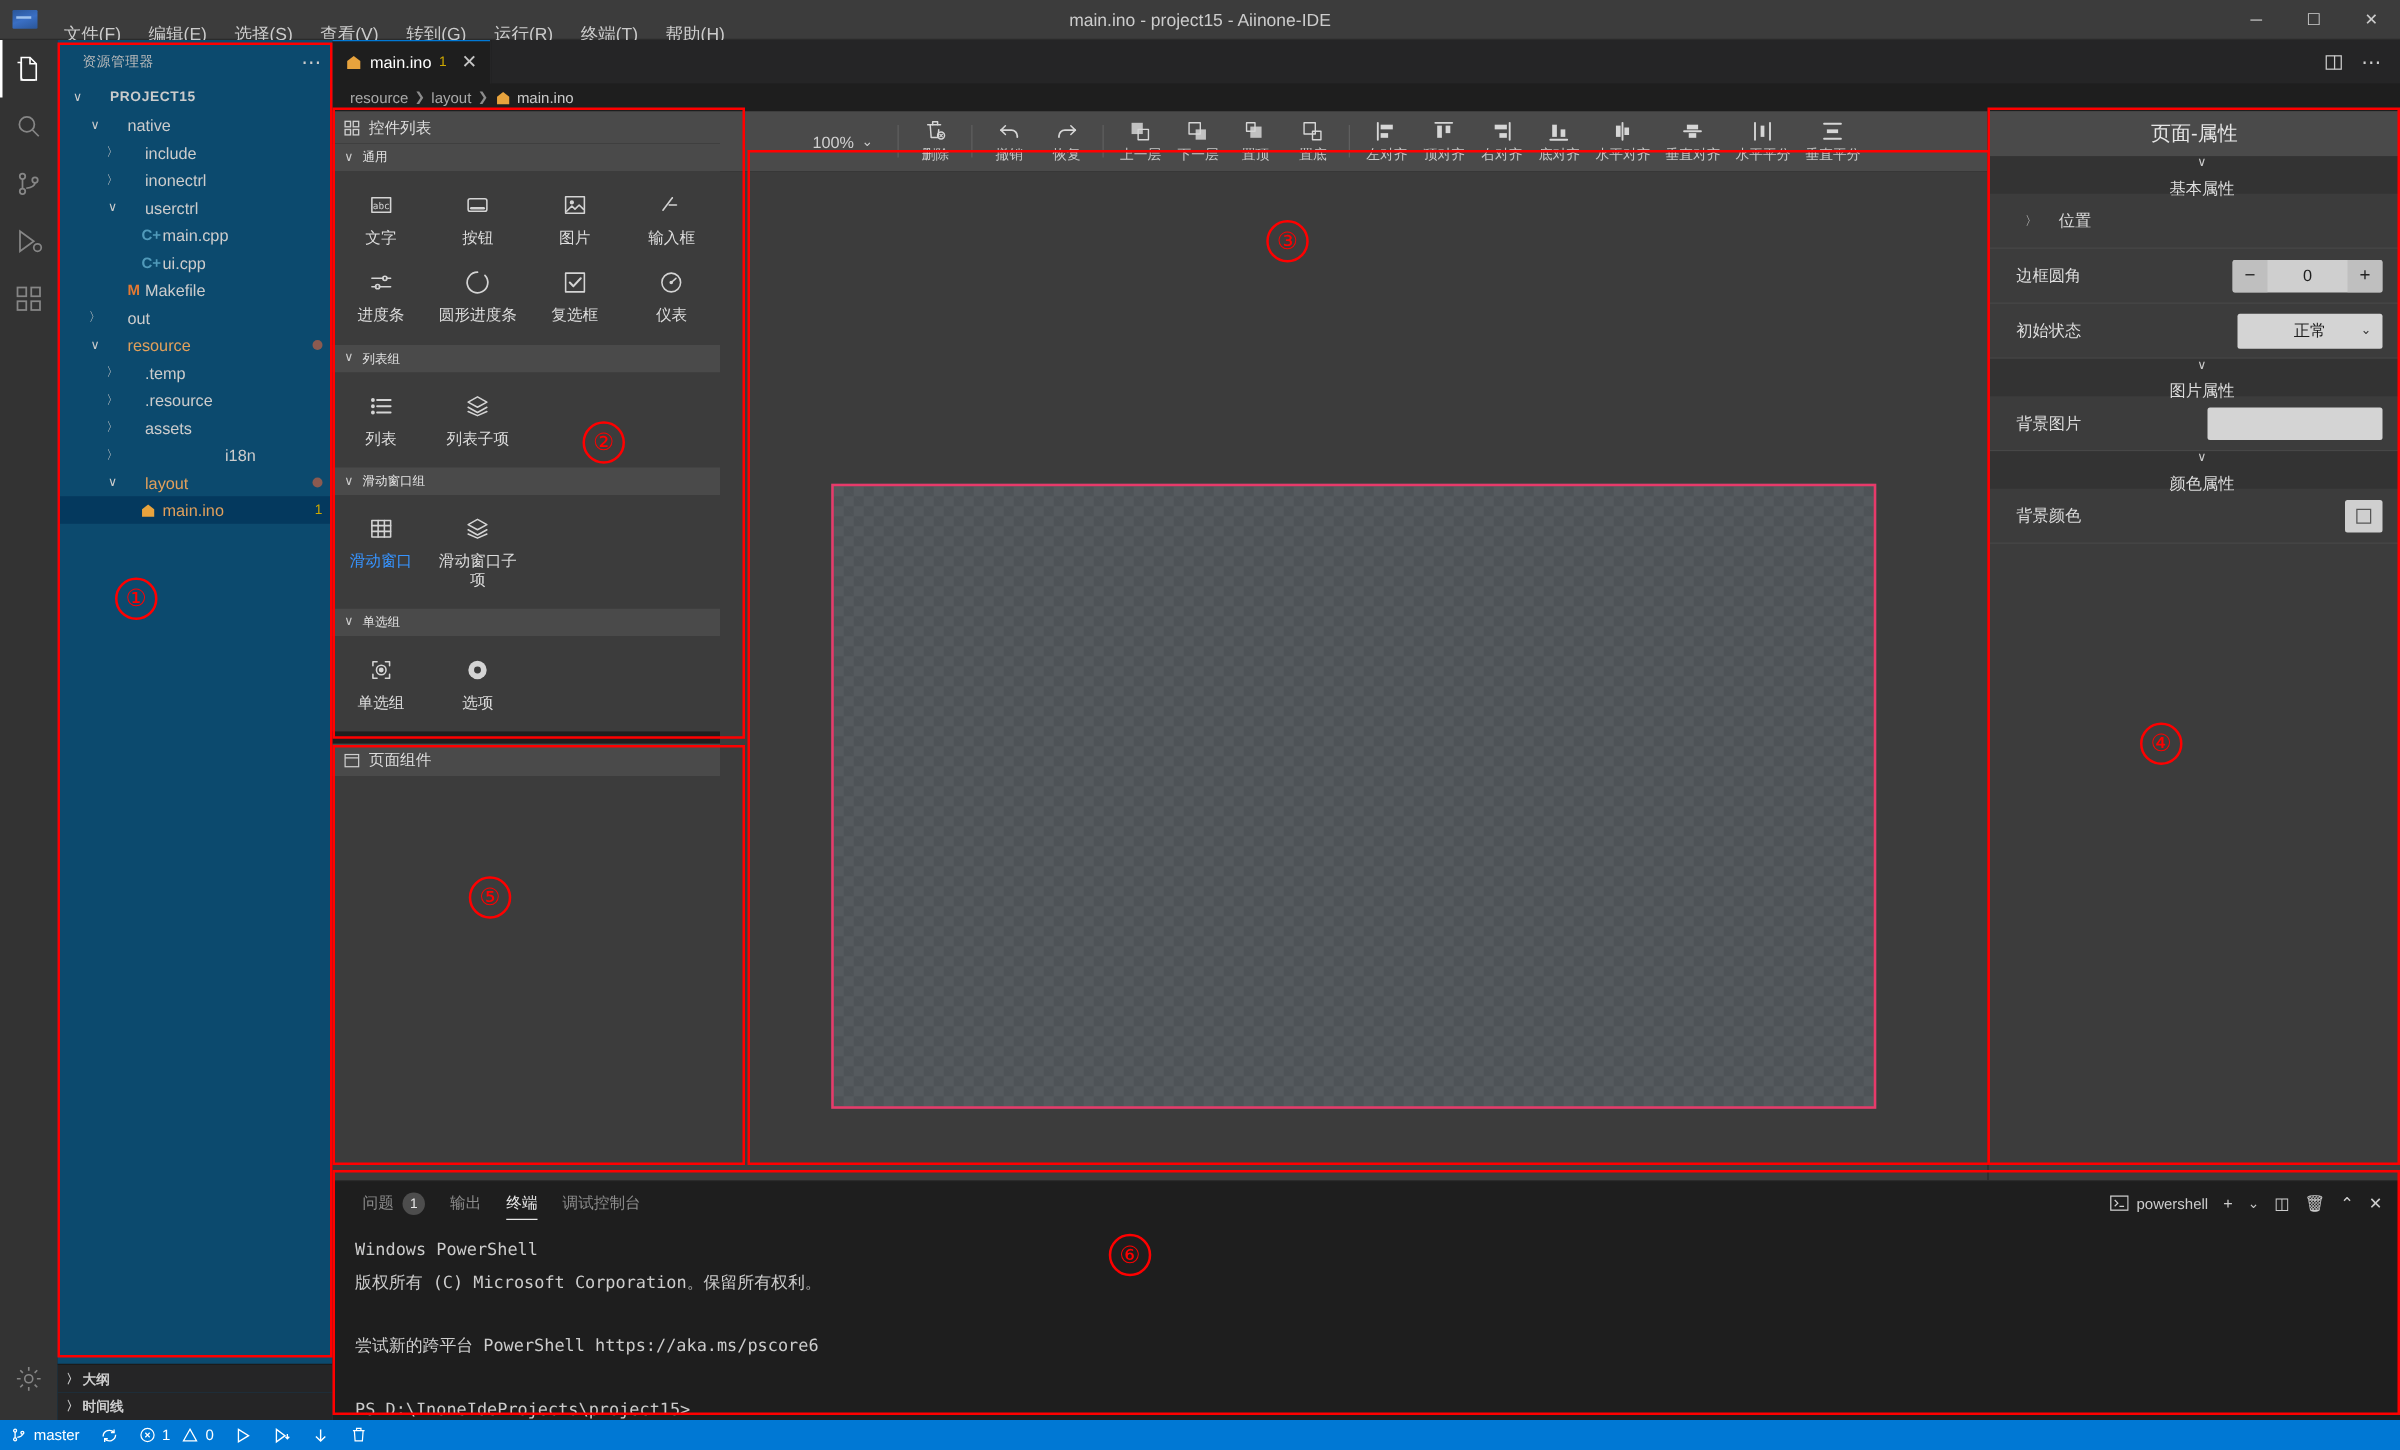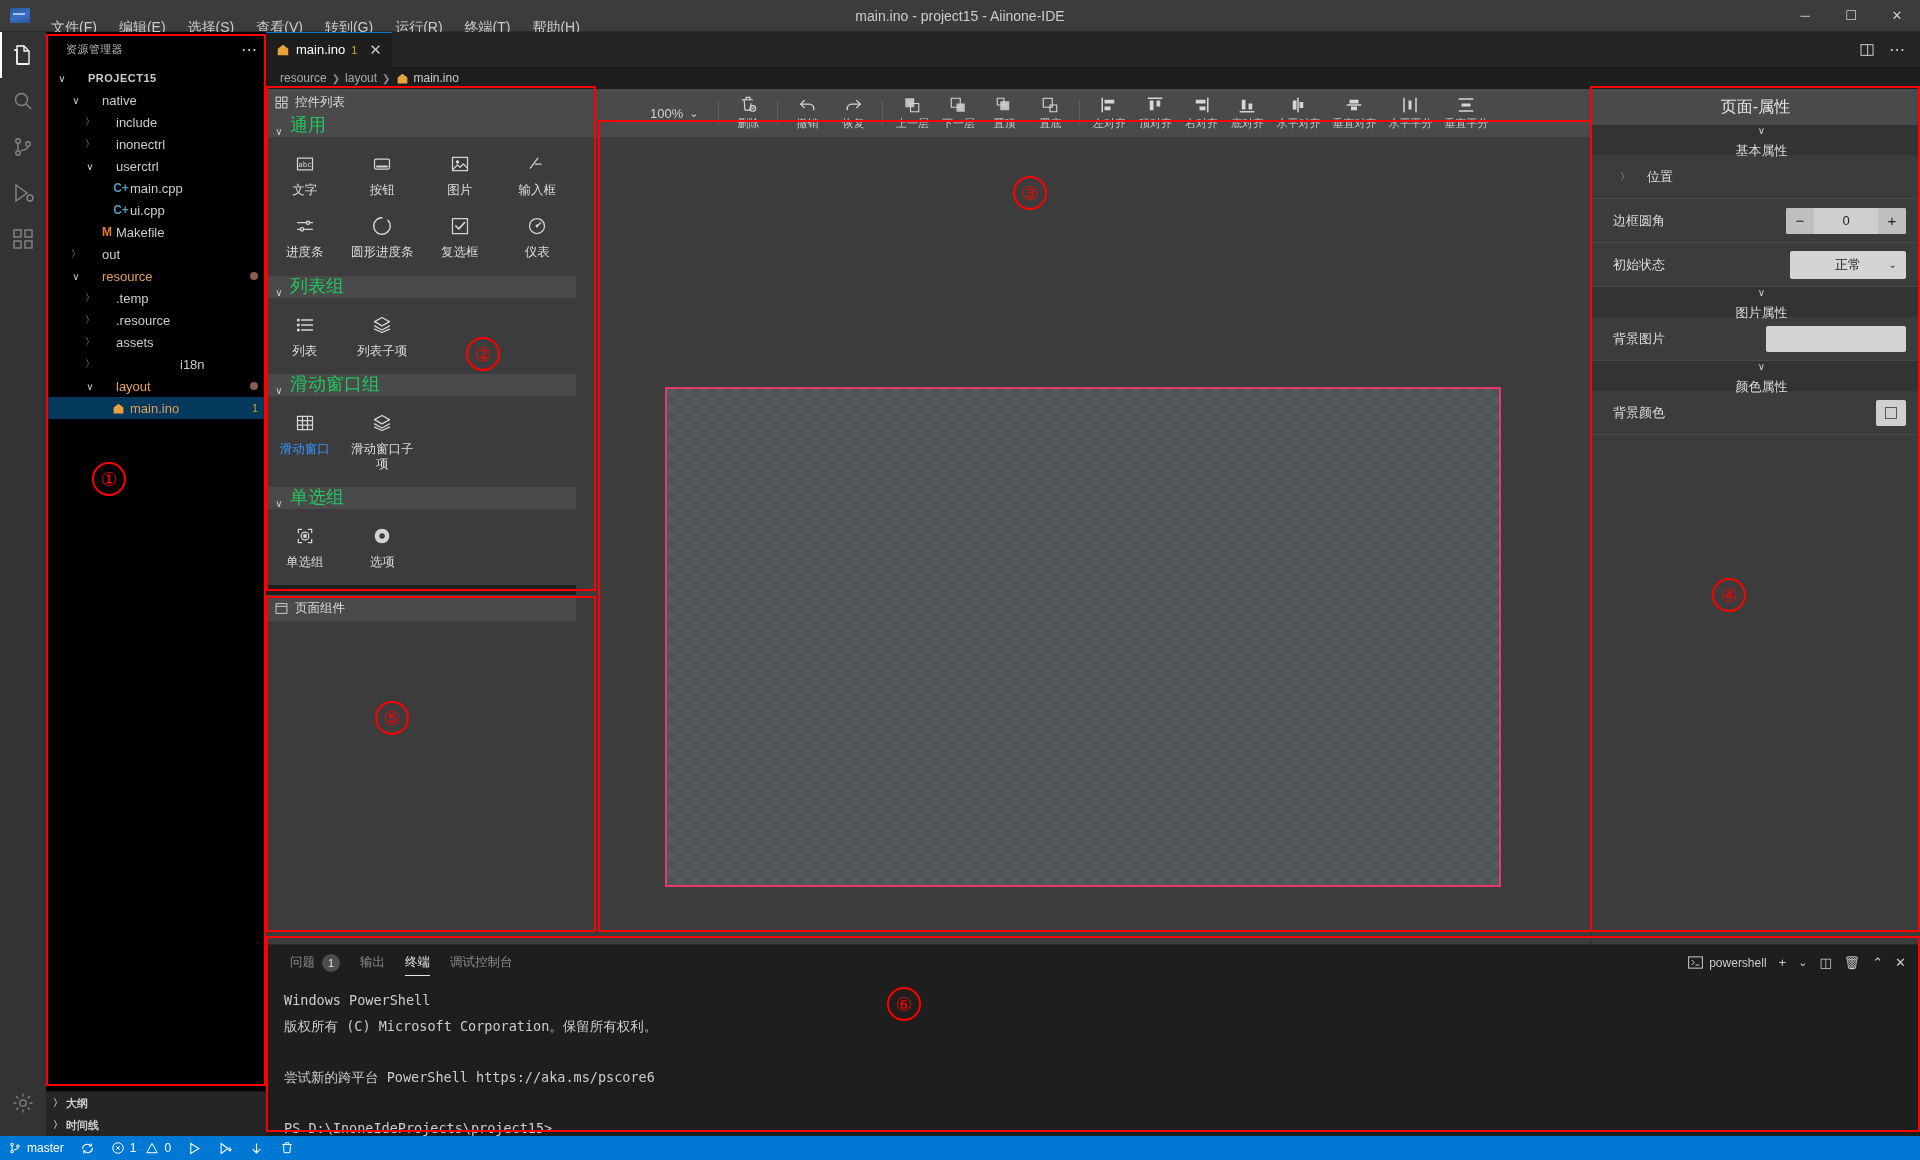--- a/index.html
+++ b/index.html
@@ -54,21 +54,21 @@
   }
   .act-icon.active { color: #ffffff; }
   .act-icon.active::before {
     content: ""; position: absolute; left: 0; top: 0; bottom: 0; width: 2px; background: #ffffff;
   }
   #activitybar .spacer { flex: 1; }
 
   
   #sidebar {
     position: absolute; left: 46px; top: 0; bottom: 0; width: 220px;
-    background: #000000; display: flex; flex-direction: column;
+    background: #0c4a6e; display: flex; flex-direction: column;
   }
   #sidebar-header {
     height: 35px; display: flex; align-items: center; padding: 0 8px 0 20px;
     font-size: 11px; letter-spacing: .4px; color: #bbbbbb;
   }
   #sidebar-actions { margin-left: auto; color: #cccccc; font-size: 16px; letter-spacing:1px;}
   #tree { flex: 1; overflow: hidden; font-size: 13px; }
   .tree-row {
     height: 22px; display: flex; align-items: center; white-space: nowrap;
     padding-right: 8px; position: relative; color: #cccccc;
@@ -116,22 +116,22 @@
   }
 
   
   #palette-col { width: 310px; flex: none; display: flex; flex-direction: column; background:#1e1e1e; }
   .pbox-title {
     height: 26px; background: #4a4a4a; display: flex; align-items: center; gap: 7px;
     padding: 0 9px; font-size: 12.5px; color: #dddddd;
   }
   #palette { background: #3c3c3c; display: flex; flex-direction: column; }
   .group-head {
-    height: 22px; background: #4a4a4a; display: flex; align-items: flex-end; gap: 4px;
-    padding-left: 6px; font-size: 18px; color: #22c55e;
+    height: 22px; background: #4a4a4a; display: flex; align-items: center; gap: 4px;
+    padding-left: 6px; font-size: 10px; color: #e5e5e5;
   }
   .group-head .twisty { width: 14px; }
   .grid {
     display: grid; grid-template-columns: repeat(4, 1fr); background: #3c3c3c;
     padding: 8px 0 10px 0; row-gap: 4px;
   }
   .witem {
     display: flex; flex-direction: column; align-items: center; gap: 6px;
     padding: 6px 2px; font-size: 12.5px; color: #dcdcdc; text-align: center; line-height: 1.15;
   }

